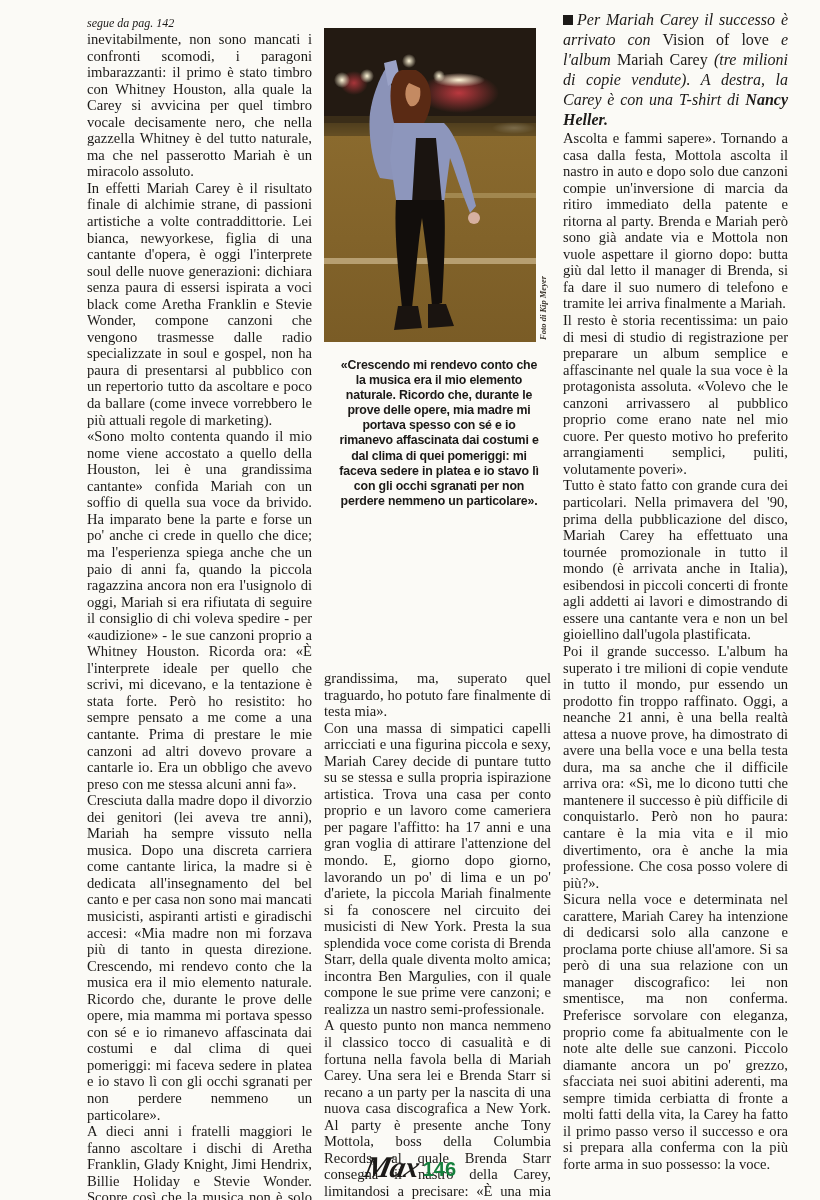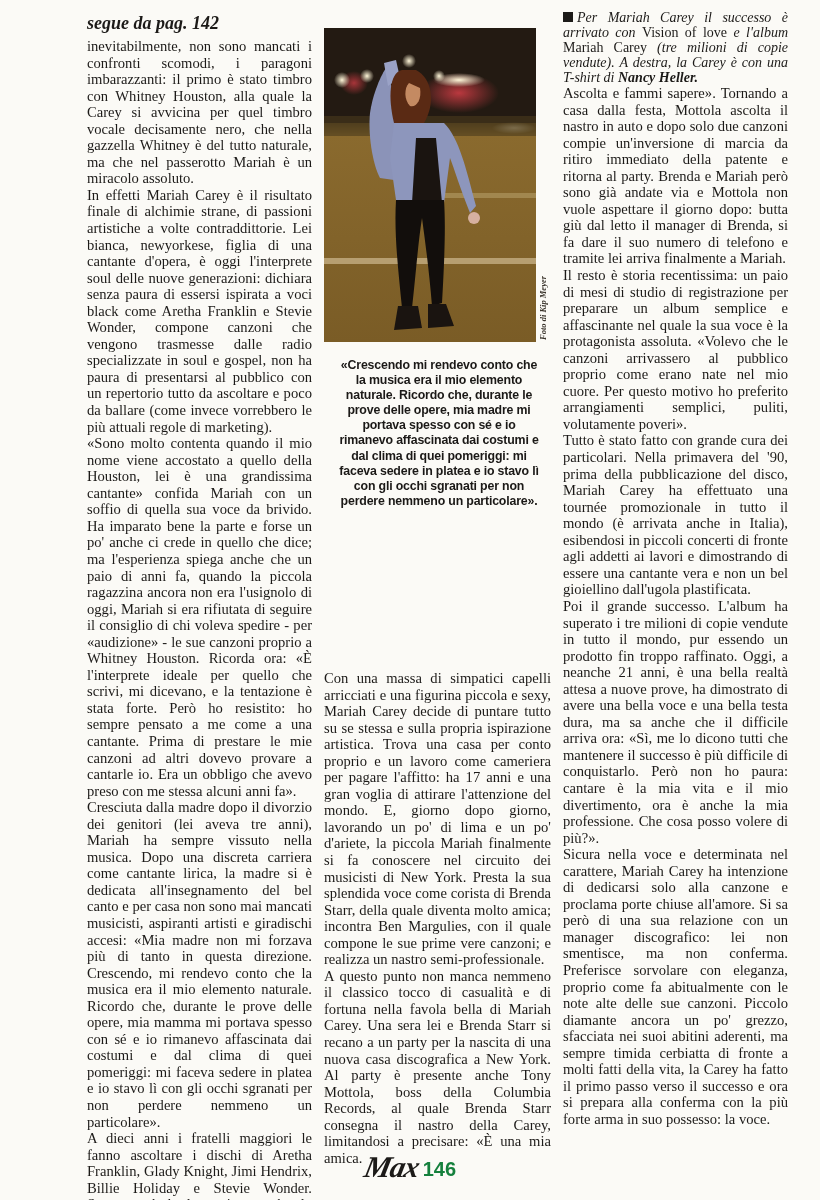--- a/index.html
+++ b/index.html
@@ -15,25 +15,24 @@
     line-height: 16.55px;
     text-align: justify;
     hyphens: none;
   }
   .col p { margin: 0; text-indent: 0; }
   #col-left { left: 87px; top: 17px; width: 225px; }
   #col-mid { left: 324px; top: 670px; width: 227px; }
   #col-right { left: 563px; top: 10px; width: 225px; }
 
   .continued {
-    font-style: italic; font-size: 18px; line-height: 13px; display: block;
-    margin-bottom: 8px;
-    font-weight: bold;
+    font-style: italic; font-size: 12px; line-height: 13px; display: block;
+    margin-bottom: 1px;
   }
-  .caption { font-style: italic; font-size: 14px; line-height: 15px; margin-bottom: 18px; }
+  .caption { font-style: italic; font-size: 16px; line-height: 20px; margin-bottom: 18px; }
   .caption .upright { font-style: normal; }
   .caption .bold { font-weight: bold; }
   .caption .square {
     display: inline-block; width: 10px; height: 10px; background: #1c1a18;
     margin-right: 4px; vertical-align: 0px;
   }
 
   #photo {
     position: absolute; left: 324px; top: 28px; width: 212px; height: 314px;
     overflow: hidden; background: #6a5322;
@@ -119,20 +118,21 @@
     <path d="M74 278 L94 278 L98 300 L70 302 Z" fill="#1a1410"></path>
     <path d="M104 276 L122 276 L130 298 L104 300 Z" fill="#1a1410"></path>
     <circle cx="150" cy="190" r="6" fill="#d6b0a0"></circle>
   </svg>
 </div>
 <div id="photo-credit">Foto di Kip Meyer</div>
 
 <div id="pullquote">«Crescendo mi rendevo conto che la musica era il mio elemento naturale. Ricordo che, durante le prove delle opere, mia madre mi portava spesso con sé e io rimanevo affascinata dai costumi e dal clima di quei pomeriggi: mi faceva sedere in platea e io stavo lì con gli occhi sgranati per non perdere nemmeno un particolare».</div>
 
 <div id="col-mid" class="col">
+  <p>grandissima, ma, superato quel traguardo, ho potuto fare finalmente di testa mia».</p>
   <p>Con una massa di simpatici capelli arricciati e una figurina piccola e sexy, Mariah Carey decide di puntare tutto su se stessa e sulla propria ispirazione artistica. Trova una casa per conto proprio e un lavoro come cameriera per pagare l'affitto: ha 17 anni e una gran voglia di attirare l'attenzione del mondo. E, giorno dopo giorno, lavorando un po' di lima e un po' d'ariete, la piccola Mariah finalmente si fa conoscere nel circuito dei musicisti di New York. Presta la sua splendida voce come corista di Brenda Starr, della quale diventa molto amica; incontra Ben Margulies, con il quale compone le sue prime vere canzoni; e realizza un nastro semi-professionale.</p>
   <p>A questo punto non manca nemmeno il classico tocco di casualità e di fortuna nella favola bella di Mariah Carey. Una sera lei e Brenda Starr si recano a un party per la nascita di una nuova casa discografica a New York. Al party è presente anche Tony Mottola, boss della Columbia Records, al quale Brenda Starr consegna il nastro della Carey, limitandosi a precisare: «È una mia amica.</p>
 </div>
 
 <div id="col-right" class="col">
   <p class="caption">
     <span class="square"></span><span>Per Mariah Carey il successo è arrivato con </span><span class="upright">Vision of love</span><span> e l'album </span><span class="upright">Mariah Carey</span><span> (tre milioni di copie vendute). A destra, la Carey è con una T-shirt di </span><span class="bold">Nancy Heller.</span>
   </p>
   <p>Ascolta e fammi sapere». Tornando a casa dalla festa, Mottola ascolta il nastro in auto e dopo solo due canzoni compie un'inversione di marcia da ritiro immediato della patente e ritorna al party. Brenda e Mariah però sono già andate via e Mottola non vuole aspettare il giorno dopo: butta giù dal letto il manager di Brenda, si fa dare il suo numero di telefono e tramite lei arriva finalmente a Mariah.</p>
   <p>Il resto è storia recentissima: un paio di mesi di studio di registrazione per preparare un album semplice e affascinante nel quale la sua voce è la protagonista assoluta. «Volevo che le canzoni arrivassero al pubblico proprio come erano nate nel mio cuore. Per questo motivo ho preferito arrangiamenti semplici, puliti, volutamente poveri».</p>

